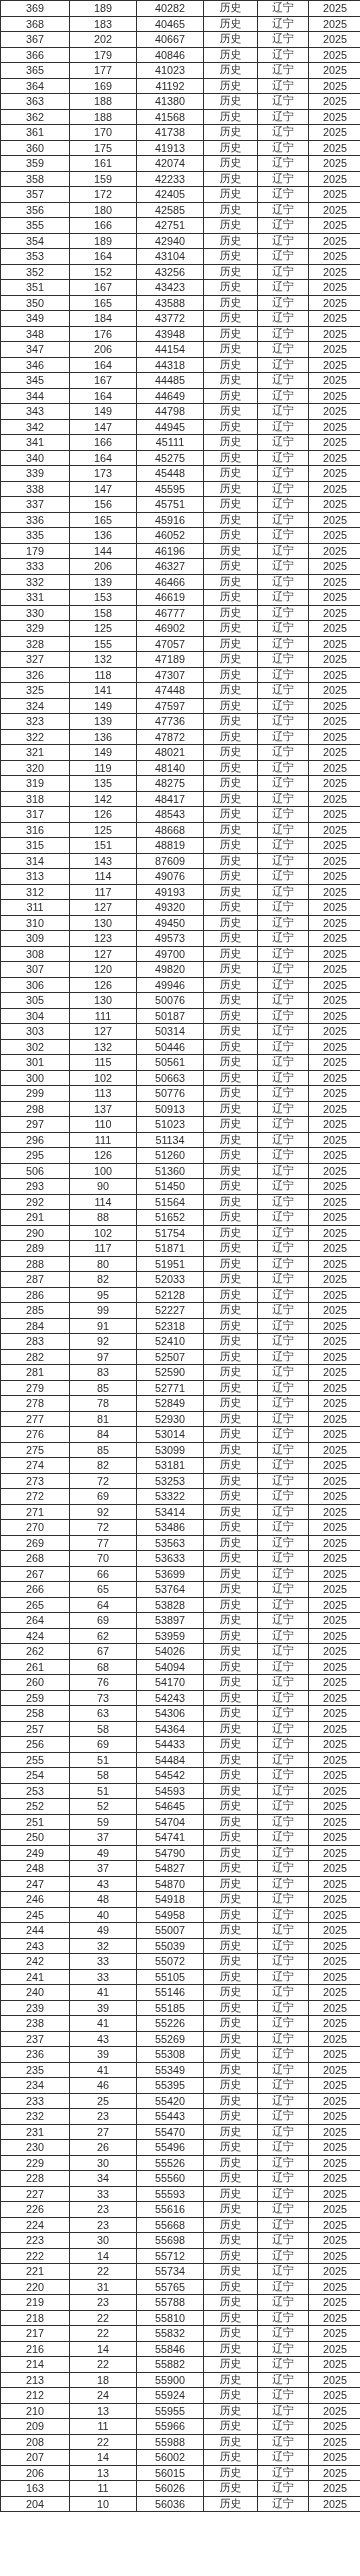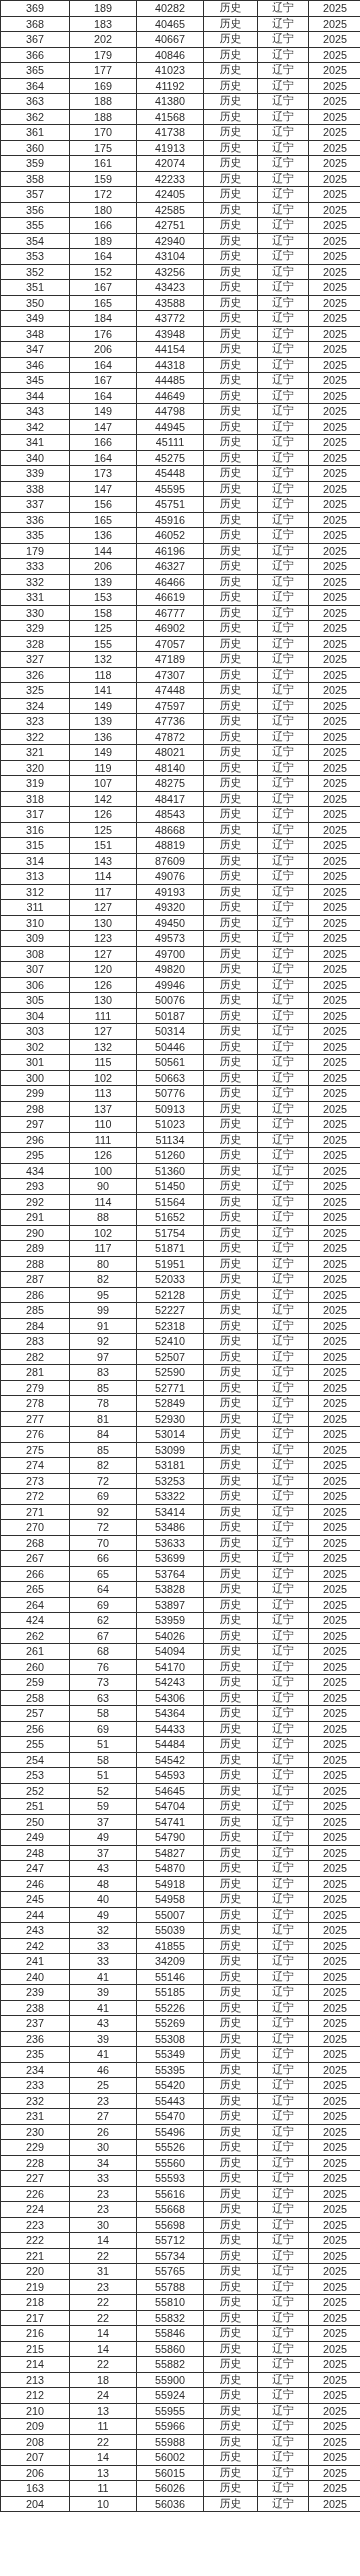--- a/index.html
+++ b/index.html
@@ -442,21 +442,21 @@
       <tr>
     <td>320</td>
     <td>119</td>
     <td>48140</td>
     <td>历史</td>
     <td>辽宁</td>
     <td>2025</td>
   </tr>
       <tr>
     <td>319</td>
-    <td>107</td>
+    <td>135</td>
     <td>48275</td>
     <td>历史</td>
     <td>辽宁</td>
     <td>2025</td>
   </tr>
       <tr>
     <td>318</td>
     <td>142</td>
     <td>48417</td>
     <td>历史</td>
@@ -641,21 +641,21 @@
   </tr>
       <tr>
     <td>295</td>
     <td>126</td>
     <td>51260</td>
     <td>历史</td>
     <td>辽宁</td>
     <td>2025</td>
   </tr>
       <tr>
-    <td>434</td>
+    <td>506</td>
     <td>100</td>
     <td>51360</td>
     <td>历史</td>
     <td>辽宁</td>
     <td>2025</td>
   </tr>
       <tr>
     <td>293</td>
     <td>90</td>
     <td>51450</td>
@@ -833,20 +833,28 @@
   </tr>
       <tr>
     <td>270</td>
     <td>72</td>
     <td>53486</td>
     <td>历史</td>
     <td>辽宁</td>
     <td>2025</td>
   </tr>
       <tr>
+    <td>269</td>
+    <td>77</td>
+    <td>53563</td>
+    <td>历史</td>
+    <td>辽宁</td>
+    <td>2025</td>
+  </tr>
+      <tr>
     <td>268</td>
     <td>70</td>
     <td>53633</td>
     <td>历史</td>
     <td>辽宁</td>
     <td>2025</td>
   </tr>
       <tr>
     <td>267</td>
     <td>66</td>
@@ -1043,29 +1051,29 @@
     <td>243</td>
     <td>32</td>
     <td>55039</td>
     <td>历史</td>
     <td>辽宁</td>
     <td>2025</td>
   </tr>
       <tr>
     <td>242</td>
     <td>33</td>
-    <td>41855</td>
+    <td>55072</td>
     <td>历史</td>
     <td>辽宁</td>
     <td>2025</td>
   </tr>
       <tr>
     <td>241</td>
     <td>33</td>
-    <td>34209</td>
+    <td>55105</td>
     <td>历史</td>
     <td>辽宁</td>
     <td>2025</td>
   </tr>
       <tr>
     <td>240</td>
     <td>41</td>
     <td>55146</td>
     <td>历史</td>
     <td>辽宁</td>
@@ -1244,28 +1252,20 @@
     <td>22</td>
     <td>55832</td>
     <td>历史</td>
     <td>辽宁</td>
     <td>2025</td>
   </tr>
       <tr>
     <td>216</td>
     <td>14</td>
     <td>55846</td>
-    <td>历史</td>
-    <td>辽宁</td>
-    <td>2025</td>
-  </tr>
-      <tr>
-    <td>215</td>
-    <td>14</td>
-    <td>55860</td>
     <td>历史</td>
     <td>辽宁</td>
     <td>2025</td>
   </tr>
       <tr>
     <td>214</td>
     <td>22</td>
     <td>55882</td>
     <td>历史</td>
     <td>辽宁</td>

